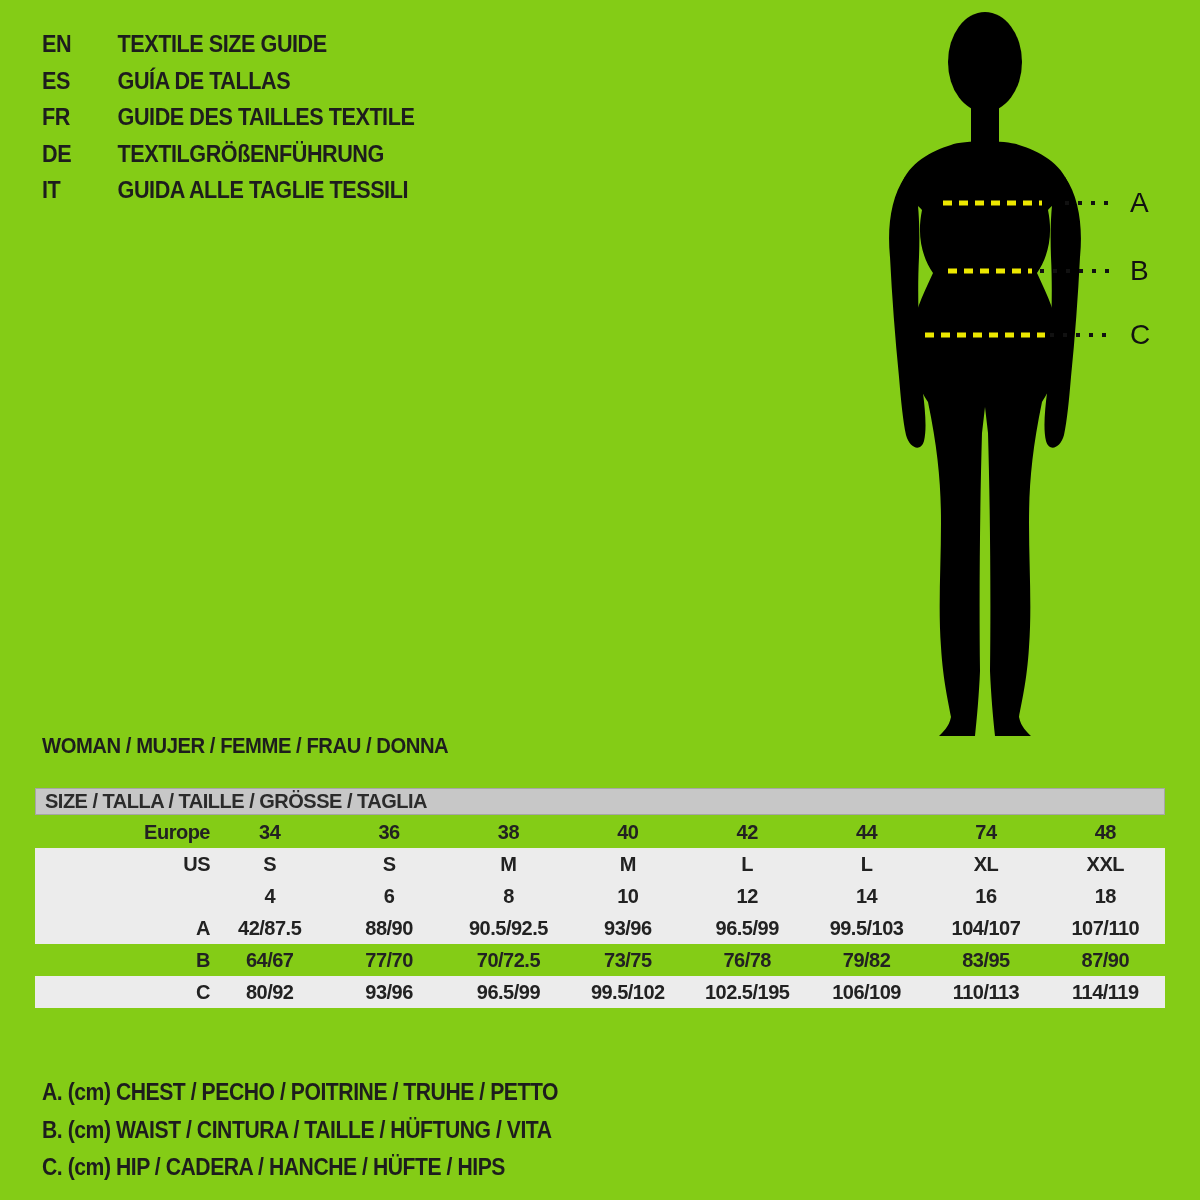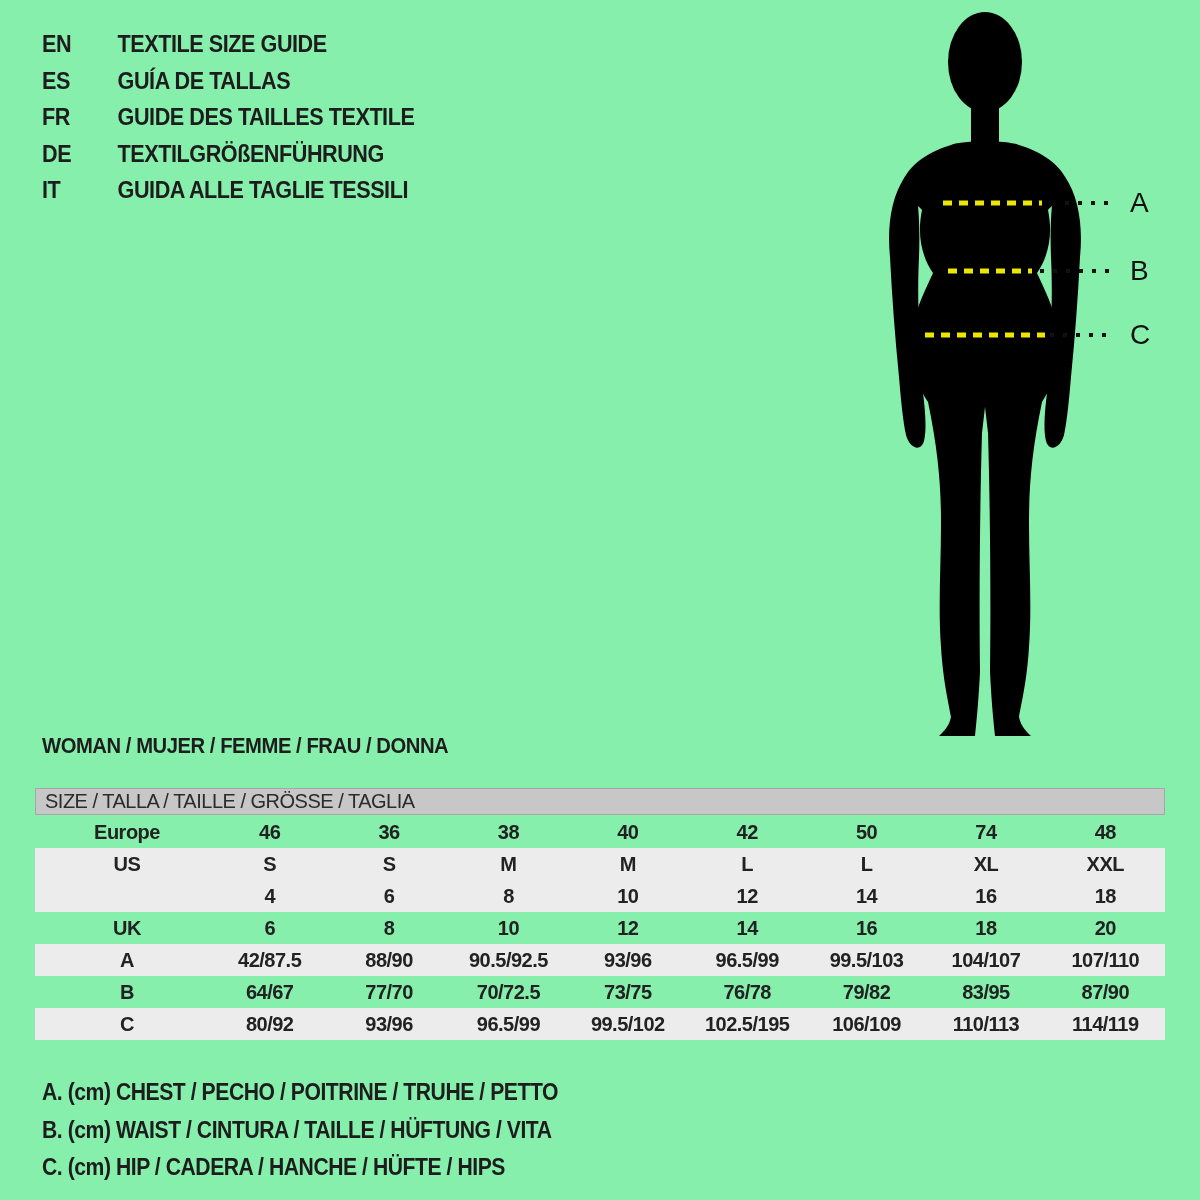--- a/index.html
+++ b/index.html
@@ -1,40 +1,40 @@
 <!DOCTYPE html>
 <html><head>
 <meta charset="utf-8">
 <style>
   html,body{margin:0;padding:0;background:#ffffff;}
-  #canvas{position:relative;width:1200px;height:1200px;background:#86efac;overflow:hidden;
+  #canvas{position:relative;width:1200px;height:1200px;background:#84cc16;overflow:hidden;
           font-family:"Liberation Sans", sans-serif;color:#1d1d1d;}
 
   
   .lang-block{position:absolute;left:42px;top:26px;transform:scaleX(0.9);transform-origin:0 0;}
   .lang-row{display:grid;grid-template-columns:84px auto;height:36.5px;align-items:center;}
   .lang-code,.lang-label{font-size:24px;font-weight:700;letter-spacing:-0.5px;white-space:nowrap;}
 
   
   #figure-svg{position:absolute;left:875px;top:5px;width:300px;height:740px;}
   .marker-letter{font-family:"Liberation Sans",sans-serif;font-size:28px;font-weight:400;fill:#111;}
 
   
   .section-title{position:absolute;left:42px;top:733px;font-size:22px;font-weight:700;
                  letter-spacing:-0.5px;white-space:nowrap;transform:scaleX(0.92);transform-origin:0 0;}
 
   
   .size-table-wrap{position:absolute;left:35px;top:788px;width:1130px;}
   .table-header-bar{box-sizing:border-box;height:27px;background:#c7c7c7;border:1px solid #a6a6a6;
-                    display:flex;align-items:center;padding-left:9px;font-size:20px;font-weight:400;
+                    display:flex;align-items:center;padding-left:9px;font-size:20px;font-weight:700;
                     letter-spacing:-0.5px;color:#2b2b2b;}
   table.size-table{border-collapse:collapse;table-layout:fixed;width:1130px;margin-top:1px;}
   table.size-table td{height:32px;text-align:center;vertical-align:middle;font-size:20px;
                       font-weight:700;letter-spacing:-0.5px;color:#222;padding:0;}
-  table.size-table td.lbl{text-align:center;padding-left:9px;}
+  table.size-table td.lbl{text-align:right;padding-left:9px;}
   table.size-table col.c-label{width:175px;}
   tr.shade{background:#ececec;padding-left:37px;}
 
   
   .legend-block{position:absolute;left:42px;top:1074px;transform:scaleX(0.92);transform-origin:0 0;}
   .legend-line{font-size:23px;font-weight:700;letter-spacing:-0.5px;line-height:37.5px;white-space:nowrap;}
 </style>
 </head>
 <body>
 
@@ -140,26 +140,26 @@
           <col>
           <col>
           <col>
           <col>
           <col>
           <col>
       </colgroup>
       <tbody>
         <tr>
           <td class="lbl">Europe</td>
-          <td>46</td>
+          <td>34</td>
           <td>36</td>
           <td>38</td>
           <td>40</td>
           <td>42</td>
-          <td>50</td>
+          <td>44</td>
           <td>74</td>
           <td>48</td>
         </tr>
         <tr class="shade">
           <td class="lbl">US</td>
           <td>S</td>
           <td>S</td>
           <td>M</td>
           <td>M</td>
           <td>L</td>
@@ -170,31 +170,20 @@
         <tr class="shade">
           <td class="lbl"></td>
           <td>4</td>
           <td>6</td>
           <td>8</td>
           <td>10</td>
           <td>12</td>
           <td>14</td>
           <td>16</td>
           <td>18</td>
-        </tr>
-        <tr>
-          <td class="lbl">UK</td>
-          <td>6</td>
-          <td>8</td>
-          <td>10</td>
-          <td>12</td>
-          <td>14</td>
-          <td>16</td>
-          <td>18</td>
-          <td>20</td>
         </tr>
         <tr class="shade">
           <td class="lbl">A</td>
           <td>42/87.5</td>
           <td>88/90</td>
           <td>90.5/92.5</td>
           <td>93/96</td>
           <td>96.5/99</td>
           <td>99.5/103</td>
           <td>104/107</td>

